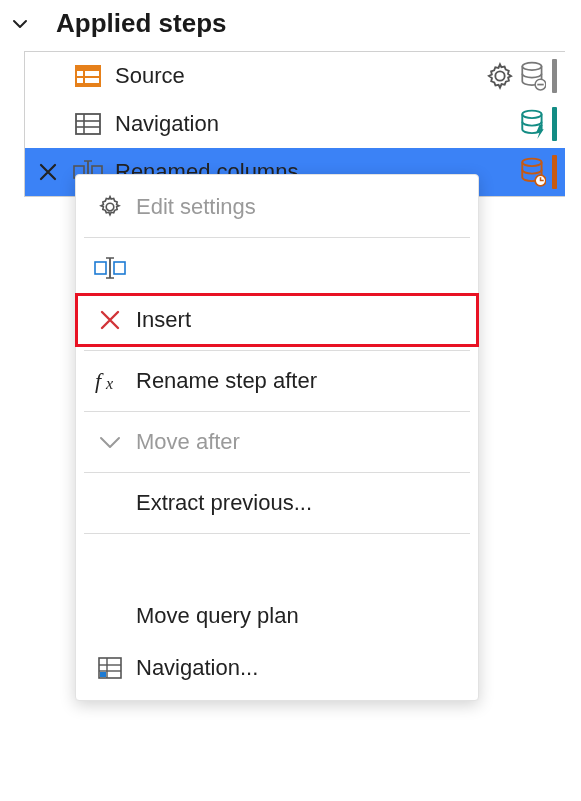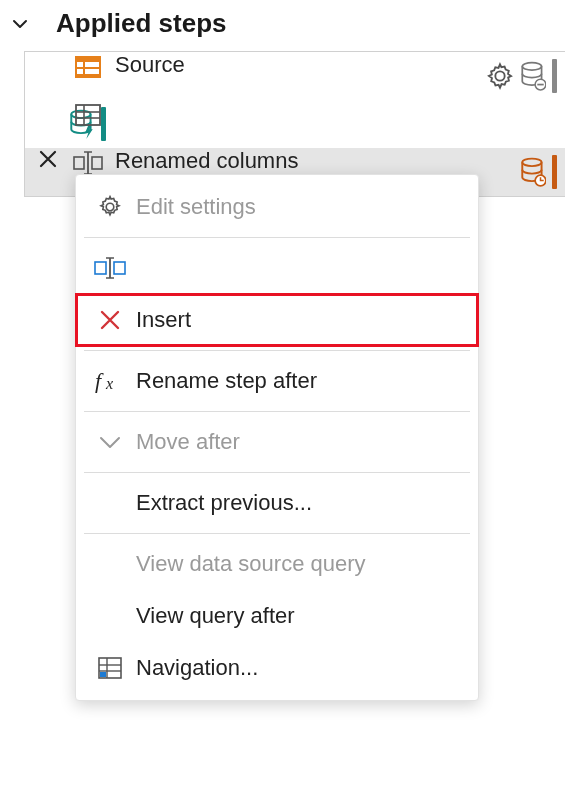--- a/index.html
+++ b/index.html
@@ -21,36 +21,37 @@
     gap: 28px;
   }
   .chev { width: 16px; height: 16px; display:flex; align-items:center; justify-content:center;}
   .panel {
     margin: 6px 16px 0 24px;
     border: 1px solid #d0d0d0;
     border-right: none;
   }
   .step {
     display: flex;
+    align-items: center;
     height: 48px;
     padding: 0 6px 0 44px;
     font-size: 22px;
     color: #222;
     position: relative;
     gap: 28px;
   }
   .step .front-icon {
     position: absolute;
     left: 48px;
     width: 30px; height: 30px;
     display:flex; align-items:center; justify-content:center;
   }
   .step .label-wrap { margin-left: 46px; flex: 1; }
   .step .right-icons { display:flex; gap:6px; align-items:center; padding-right:2px;}
-  .step.selected { background: #e5e5e5; }
+  .step.selected { background: #3b82f6; }
   .step .delete-x {
     position:absolute; left:12px; width:22px; height:22px;
     display:flex; align-items:center; justify-content:center;
   }
   .context-menu {
     position: absolute;
     left: 75px;
     top: 174px;
     width: 404px;
     background: #fff;
@@ -131,20 +132,21 @@
 
   <div class="step">
     <span class="front-icon">
       <svg width="28" height="28" viewBox="0 0 28 28">
         <rect x="2" y="4" width="24" height="20" fill="none" stroke="#555" stroke-width="1.8"></rect>
         <line x1="2" y1="11" x2="26" y2="11" stroke="#555" stroke-width="1.6"></line>
         <line x1="2" y1="17" x2="26" y2="17" stroke="#555" stroke-width="1.6"></line>
         <line x1="10" y1="4" x2="10" y2="24" stroke="#555" stroke-width="1.6"></line>
       </svg>
     </span>
+    <span class="label-wrap">Navigation</span>
     <span class="right-icons">
       <span>
         <svg width="26" height="30" viewBox="0 0 24 28">
           <ellipse cx="11" cy="5" rx="9" ry="3.5" fill="none" stroke="#138c84" stroke-width="1.8"></ellipse>
           <path d="M2 5 v14 a9 3.5 0 0 0 18 0 V5" fill="none" stroke="#138c84" stroke-width="1.8"></path>
           <path d="M2 12 a9 3.5 0 0 0 18 0" fill="none" stroke="#138c84" stroke-width="1.8"></path>
           <path d="M18 15 L15 22 L18 22 L16 28 L22 19 L19 19 L21 15 Z" fill="#138c84"></path>
         </svg>
       </span>
       <span class="rbar" style="background:#138c84"></span>
@@ -244,26 +246,25 @@
 
   <div class="menu-item">
     <span class="mi-icon"></span>
     <span>Extract previous...</span>
   </div>
 
   <div class="menu-sep"></div>
 
   <div class="menu-item disabled">
     <span class="mi-icon"></span>
-    <span>View data source query</span>
   </div>
 
   <div class="menu-item">
     <span class="mi-icon"></span>
-    <span>View query after</span>
+    <span>Move query plan</span>
   </div>
 
   <div class="menu-item">
     <span class="mi-icon">
       <svg width="26" height="26" viewBox="0 0 26 26">
         <rect x="2" y="3" width="22" height="20" fill="none" stroke="#555" stroke-width="1.6"></rect>
         <line x1="2" y1="10" x2="24" y2="10" stroke="#555" stroke-width="1.4"></line>
         <line x1="2" y1="16" x2="24" y2="16" stroke="#555" stroke-width="1.4"></line>
         <line x1="10" y1="3" x2="10" y2="23" stroke="#555" stroke-width="1.4"></line>
         <rect x="3" y="17" width="6" height="5" fill="#1d7bd4"></rect>

